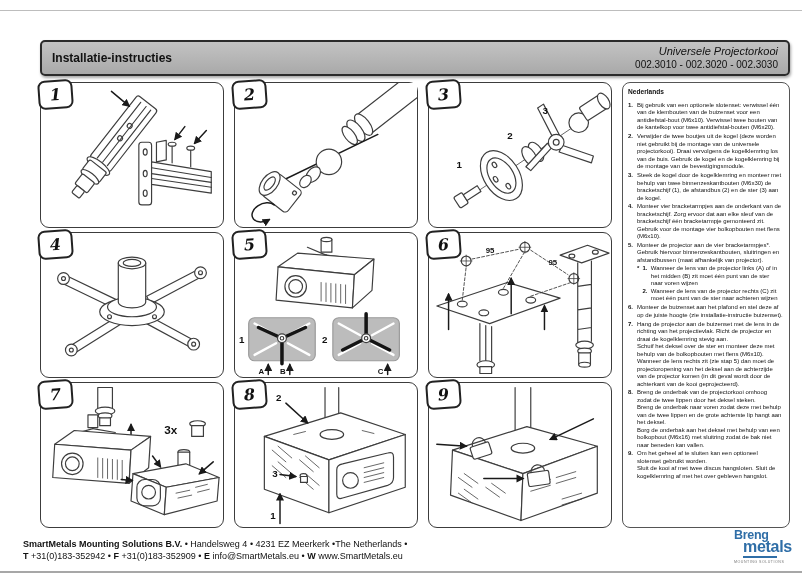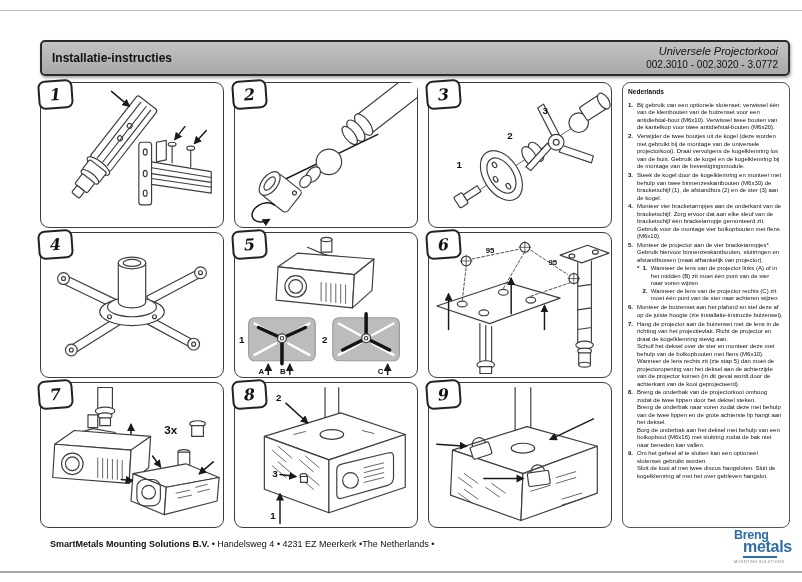--- a/index.html
+++ b/index.html
@@ -45,21 +45,21 @@
   .step{display:flex;margin-bottom:2px;}
   .step .num{width:15px;flex:none;font-weight:bold;}
   .step .txt{flex:1;white-space:pre-line;}
   .note{display:flex;margin:1px 0 2px 15px;}
   .note .nmark{width:9px;flex:none;font-weight:bold;}
   .nitem{display:flex;}
   .nitem .num{width:14px;flex:none;font-weight:bold;}
   .nitem .txt{flex:1;}
 
   
-  .footer{position:absolute;left:50px;top:539px;font-size:9px;line-height:11.5px;}
+  .footer{position:absolute;left:23px;top:539px;font-size:9px;line-height:11.5px;}
   .footer .b{font-weight:bold;}
   .logo{position:absolute;left:734px;top:528px;width:52px;color:#2f6ea7;}
   .logo .l1{font-size:12.5px;font-weight:bold;letter-spacing:-0.3px;}
   .logo .l2{font-size:16px;font-weight:bold;letter-spacing:-0.3px;margin:-4px 0 0 9px;border-bottom:2px solid #2f6ea7;width:34px;}
   .logo .tag{font-size:3.6px;letter-spacing:0.5px;color:#777;margin-top:2px;white-space:nowrap;}
 </style>
 </head>
 <body>
 
 <svg width="0" height="0" style="position:absolute">
@@ -70,21 +70,21 @@
   </defs>
 </svg>
 
 <div class="rule top"></div>
 <div class="rule bottom"></div>
 
 <div class="hdr">
   <div class="t">Installatie-instructies</div>
   <div class="r">
     <div class="prod">Universele Projectorkooi</div>
-    <div class="codes">002.3010 - 002.3020 - 3.0772</div>
+    <div class="codes">002.3010 - 002.3020 - 002.3030</div>
   </div>
 </div>
 
 <div class="grid">
 
   <div class="panel">
     <div class="badge">
         <span>1</span>
       </div>
     <svg class="art" viewBox="0 0 186 146">
@@ -438,19 +438,20 @@
           <span class="num">9.</span>
           <span class="txt">Om het geheel af te sluiten kan een optioneel slotenset gebruikt worden.
 Sluit de kooi af met twee discus hangsloten. Sluit de kogelklemring af met het over gebleven hangslot.</span>
         </div>
     </div>
   </div>
 </div>
 
 <div class="footer">
   <div class="f-line"><span class="b">SmartMetals Mounting Solutions B.V.</span><span> • Handelsweg 4 • 4231 EZ Meerkerk •The Netherlands •</span></div>
+  <div class="f-line"><span class="b">T</span><span> +31(0)183-352942 • </span><span class="b">F</span><span> +31(0)183-352909 • </span><span class="b">E</span><span> info@SmartMetals.eu • </span><span class="b">W</span><span> www.SmartMetals.eu</span></div>
 </div>
 
 <div class="logo">
   <div class="l1">Breng</div>
   <div class="l2">metals</div>
   <div class="tag">MOUNTING SOLUTIONS</div>
 </div>
 
 </body></html>

